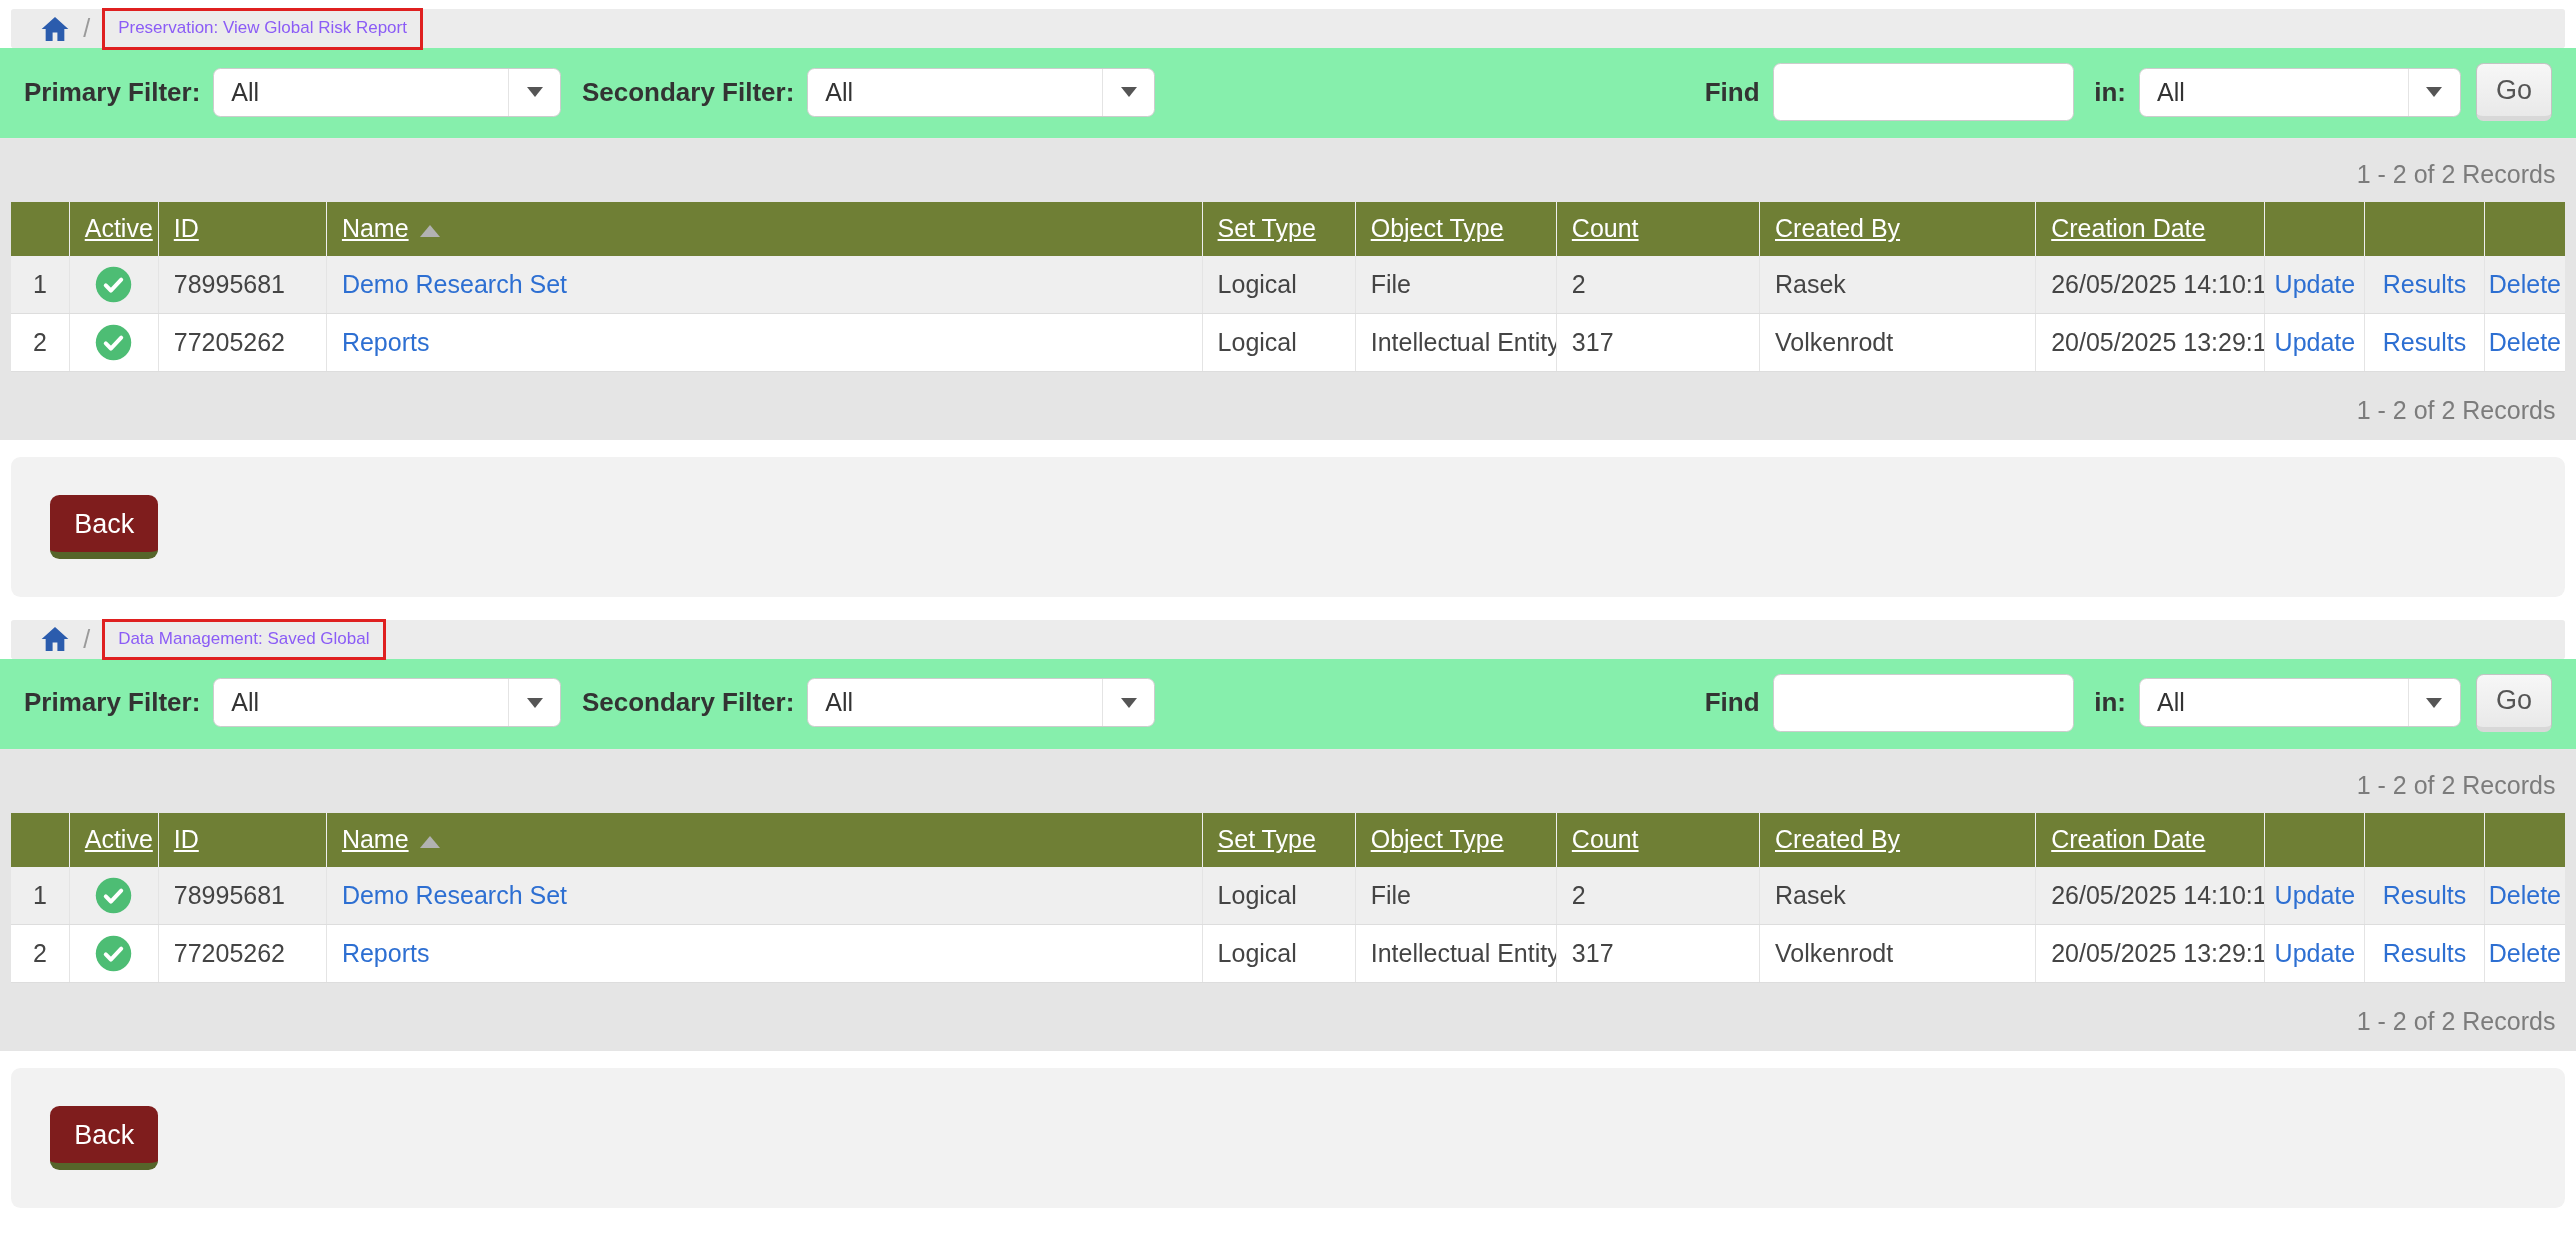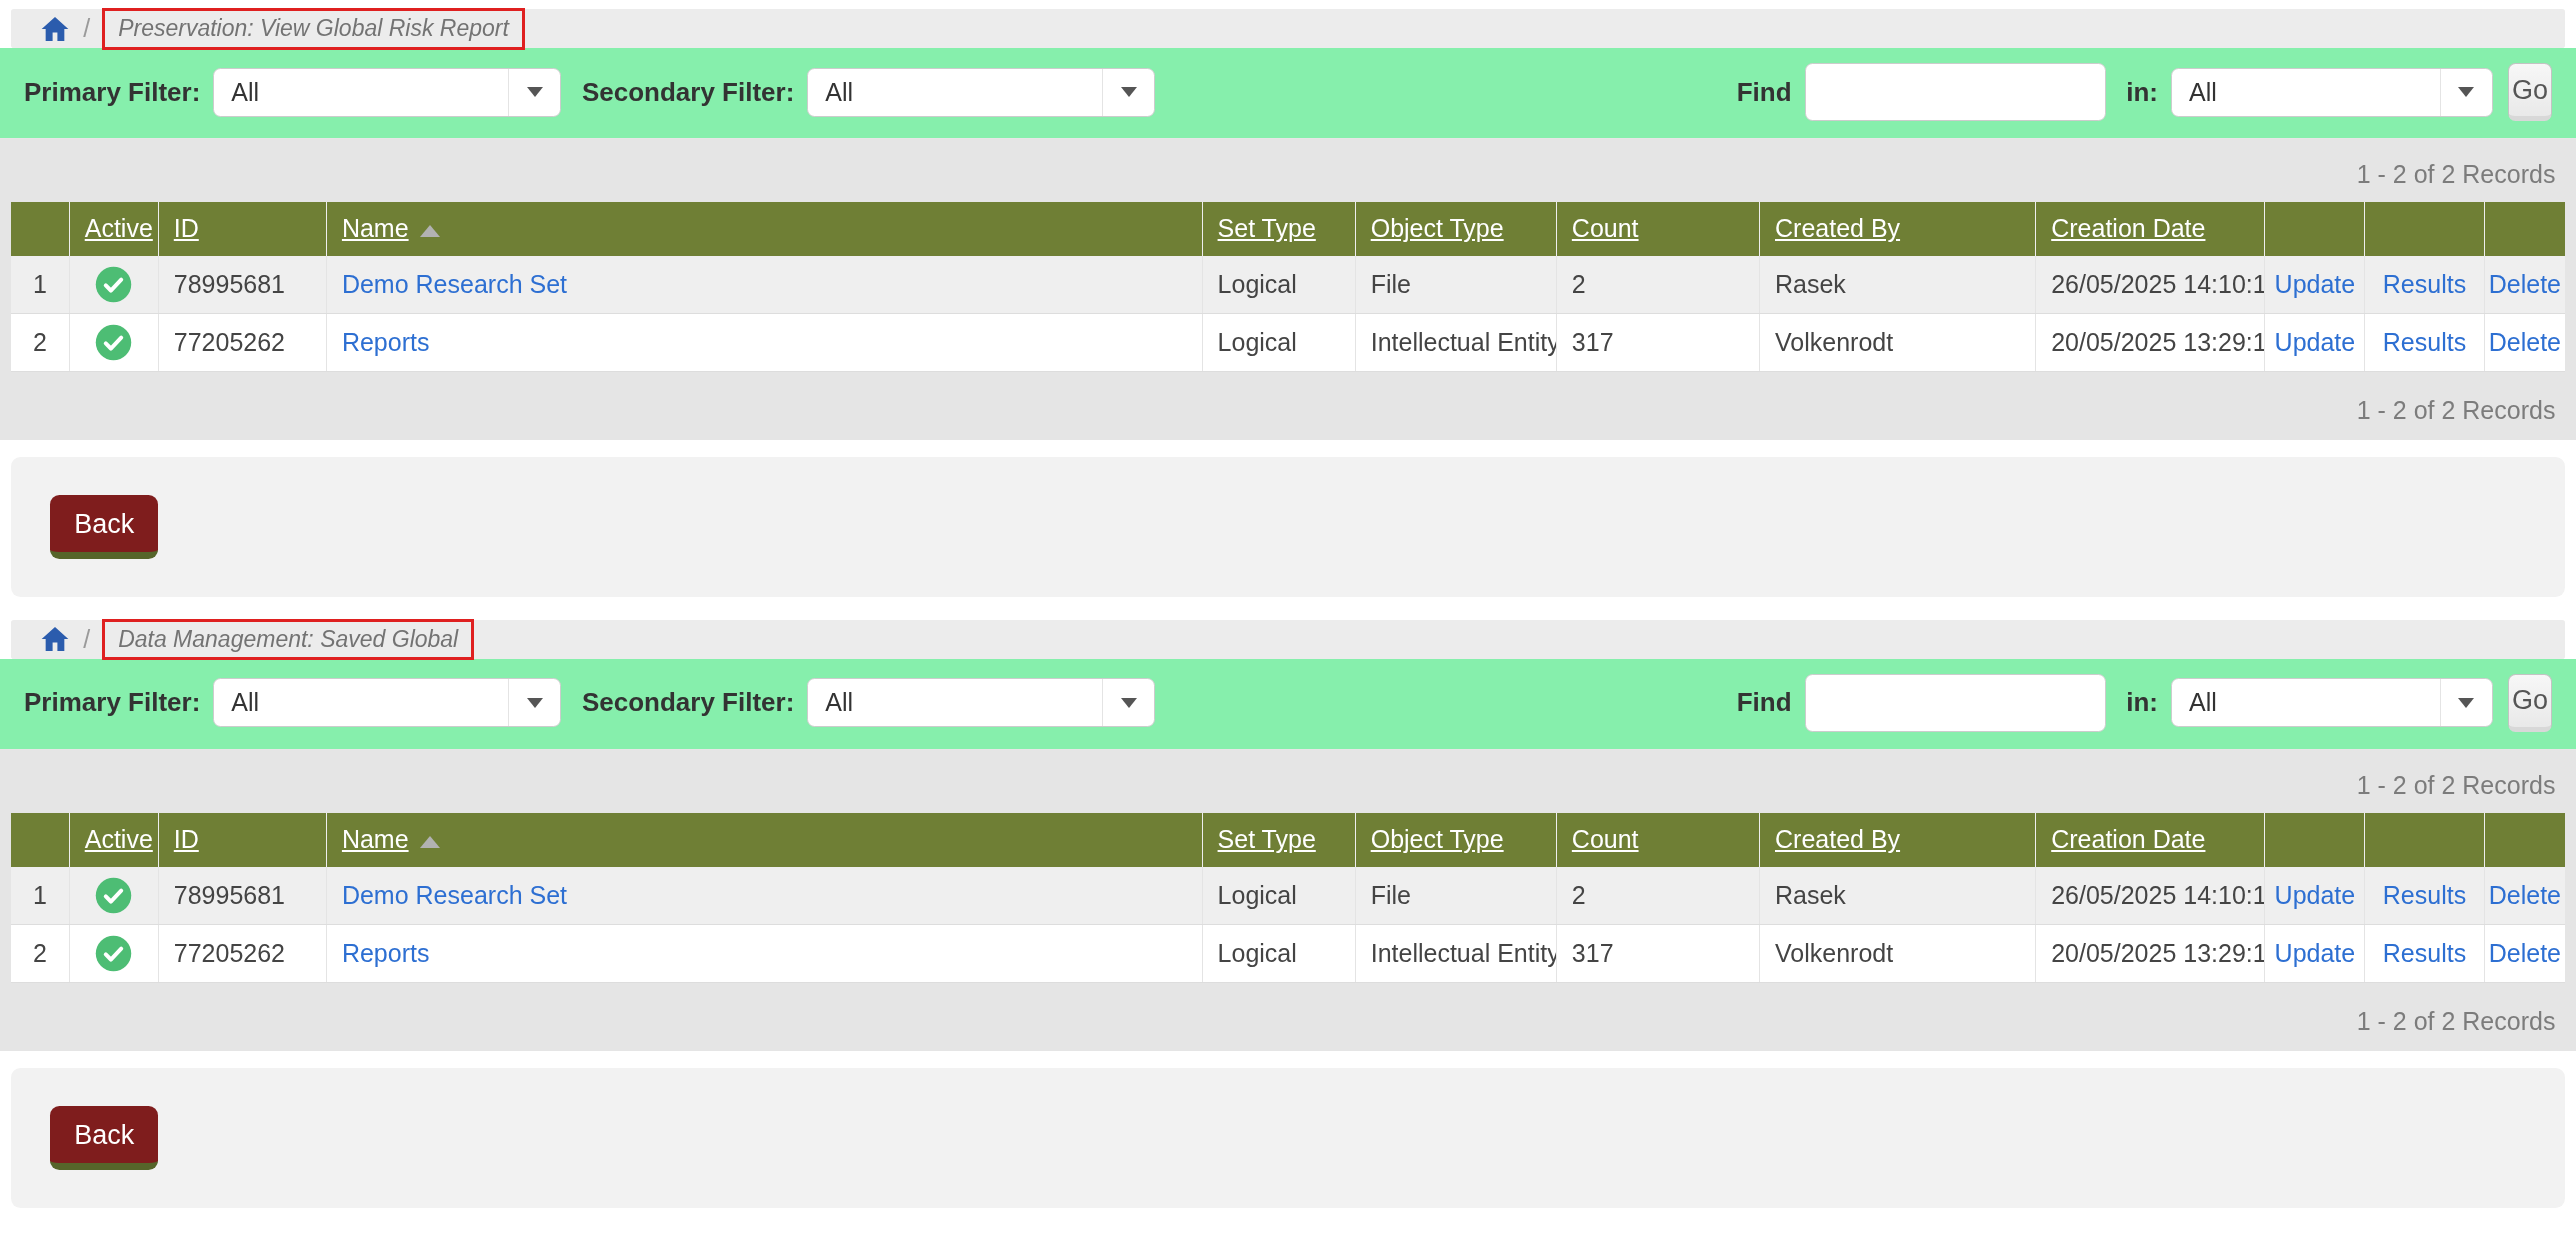--- a/index.html
+++ b/index.html
@@ -8,41 +8,41 @@
 
   .section { }
   .section + .section { margin-top:22.5px; }
 
   
   .breadcrumb-bar { margin:9.4px 11.2px 0; height:39px; background:#ececec;
     border-radius:2.8px; display:flex; align-items:center; padding-left:28px; }
   .home-wrap { display:flex; align-items:center; cursor:pointer; }
   .home-wrap svg { width:32px; height:32px; display:block; }
   .crumb-sep { color:#9a9a9a; margin:0 12px; font-size:25px; }
-  .crumb-title { border:3.7px solid #df2020; padding:0.9px 13px 2.8px; font-size:23px;
-    color:#737373; line-height:32px; white-space:nowrap;font-style:italic; }
+  .crumb-title { border:3.7px solid #df2020; padding:0.9px 13px 2.8px; font-size:17px;
+    color:#8b5cf6; line-height:32px; white-space:nowrap; }
 
   
   .filter-bar { display:flex; justify-content:space-between; align-items:center;
     padding:15px 24px 17px; border-bottom:1.9px solid #e7e7e7; background:#86efac; }
   .filter-group { display:flex; align-items:center; }
   .flabel { font-weight:bold; font-size:26px; color:#333; margin-right:13px; white-space:nowrap; }
   .flabel.gap-left { margin-left:20.6px; }
   .select { width:348px; height:49px; background:#fff; border:1.9px solid #cccccc;
     border-radius:7.5px; display:flex; align-items:stretch; cursor:pointer; }
   .select-value { flex:1; display:flex; align-items:center; padding-left:17px;
     font-size:25px; color:#333; }
   .caret-zone { width:52px; border-left:1.9px solid #e4e4e4; display:flex;
     align-items:center; justify-content:center; }
   .caret { width:0; height:0; border-left:8.4px solid transparent;
     border-right:8.4px solid transparent; border-top:10.3px solid #555; }
   .find-input { width:301px; height:58px; border:1.9px solid #cccccc; border-radius:7.5px;
     font-size:25px; padding:0 15px; color:#333; font-family:"Liberation Sans", sans-serif; }
   .select-in { width:322px; }
-  .go-btn { height:58px; padding:0 3px; margin-left:15px;
+  .go-btn { height:58px; padding:0 19px; margin-left:15px;
     background:linear-gradient(#f7f7f7,#e9e9e9); border:1.9px solid #c3c3c3;
     border-bottom:5.6px solid #d8d8d8; border-radius:7.5px; font-size:27px; color:#555;
     font-family:"Liberation Sans", sans-serif; cursor:pointer; }
 
   
   .content-area { background:#e5e5e5; }
   .records { text-align:right; padding:20.6px 20.6px 13px; font-size:25px; color:#7c7c7c; }
   .records.bottom { padding:24px 20.6px 15px; }
 
   table.sets { width:2554px; margin:0 11.2px; border-collapse:collapse; table-layout:fixed; }

